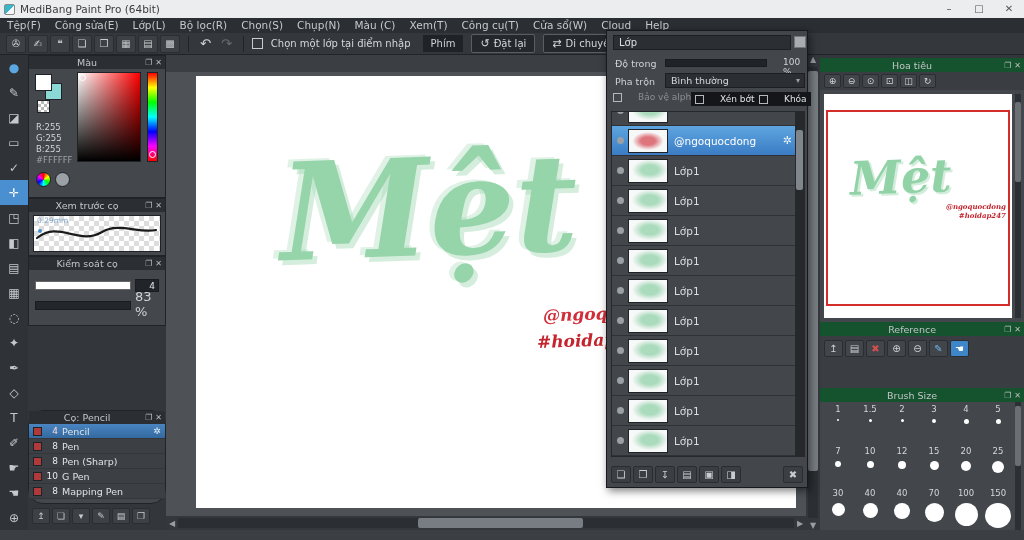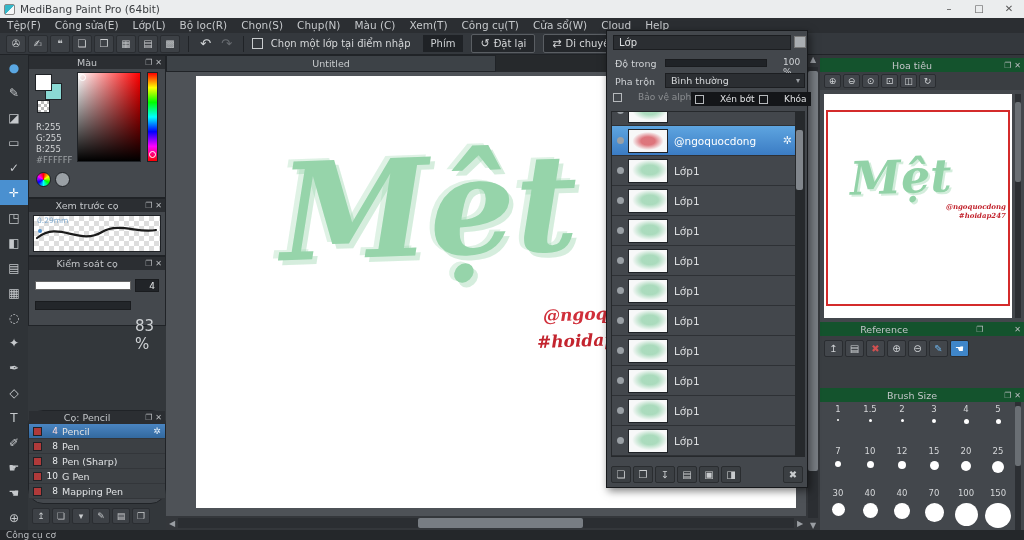--- a/index.html
+++ b/index.html
@@ -78,21 +78,21 @@
   .preview-label { position:absolute; left:8px; top:17px; font-size:7.5px; color:#7fa8cc; }
   .preview-dot { position:absolute; left:9px; top:30px; width:4px; height:4px; border-radius:50%; background:#4a90d0; }
 
   
   #panel-control { left:28px; top:256px; width:138px; height:70px; }
   .ctl-track1 { position:absolute; left:6px; top:24px; width:96px; height:9px; background:#fff; border:1px solid #666; }
   .ctl-valbox { position:absolute; left:106px; top:22px; width:24px; height:13px; background:#212428; border:1px solid #1a1c1f;
     color:#e4e6e8; font-size:9px; text-align:right; padding:1px 3px 0 0; }
   .ctl-track2 { position:absolute; left:6px; top:44px; width:96px; height:9px; background:#23262a; border:1px solid #1a1c1f; }
   .ctl-fill2 { height:100%; width:83%; background:#3e86c8; }
-  .ctl-pct { position:absolute; left:106px; top:60px; font-size:15px; color:#cfd2d5; }
+  .ctl-pct { position:absolute; left:106px; top:32px; font-size:13px; color:#cfd2d5; }
 
   
   #panel-brush { left:28px; top:410px; width:138px; height:94px;border-radius:15px; }
   .brush-rows { position:absolute; left:0; top:13px; width:136px; }
   .brush-row { height:15px; display:flex; align-items:center; gap:4px; padding-left:4px; border-bottom:1px solid #33363a;
     background:#3c4044; }
   .brush-row.selected { background:linear-gradient(#4a85c2,#33699f); }
   .brush-chip { width:9px; height:9px; background:#b03a3a; border:1px solid #1f2226; flex:none; }
   .brush-size { width:12px; font-size:9px; color:#e8eaec; text-align:right; }
   .brush-row.selected .brush-size { color:#ffd9d9; }
@@ -476,25 +476,20 @@
 
       <span class="bf-btn">
         <span>▤</span>
       </span>
 
       <span class="bf-btn">
         <span>❐</span>
       </span>
     </div>
 
-  <div class="abs tabbar">
-    <div class="tab">
-      <span>Untitled</span>
-    </div>
-  </div>
   <div class="abs viewport"></div>
   <div class="abs white-canvas"></div>
   <div class="abs art-word">Mệt</div>
   <div class="abs credit1">@ngoquocdong</div>
   <div class="abs credit2">#hoidap247</div>
   <div class="abs hscroll">
     <span class="hs-arrow">◀</span>
     <span class="hs-track">
       <span class="hs-thumb"></span>
     </span>
@@ -699,21 +694,21 @@
     <div class="nav-credits">
       <div>@ngoquocdong</div>
       <div>#hoidap247</div>
     </div>
     <div class="nav-redrect"></div>
     <div class="slim-scroll" style="left:195px; top:4px; height:224px;">
       <span class="slim-thumb" style="top:8px; height:80px;"></span>
     </div>
   </div>
 
-  <div class="rp-header" style="left:820px; top:322px;gap:28px;">
+  <div class="rp-header" style="left:820px; top:322px;">
     <span class="ph-title">Reference</span>
     <span class="ph-ico">❐</span>
     <span class="ph-ico">✕</span>
   </div>
   <div class="abs ref-toolbar">
 
       <span class="rf-btn">
         <span>↥</span>
       </span>
 
@@ -839,17 +834,14 @@
         <div class="bs-cell">
           <span class="bs-num">150</span>
           <span class="bs-dot" style="width: 26px; height: 26px;"></span>
         </div>
       </div>
     <div class="slim-scroll" style="left:195px; top:0; height:128px;">
       <span class="slim-thumb" style="top:4px; height:60px;"></span>
     </div>
   </div>
 
-  <div class="abs statusbar">
-    <div class="status-text">Công cụ cơ</div>
-  </div>
 
 </div>
 
 </body></html>

